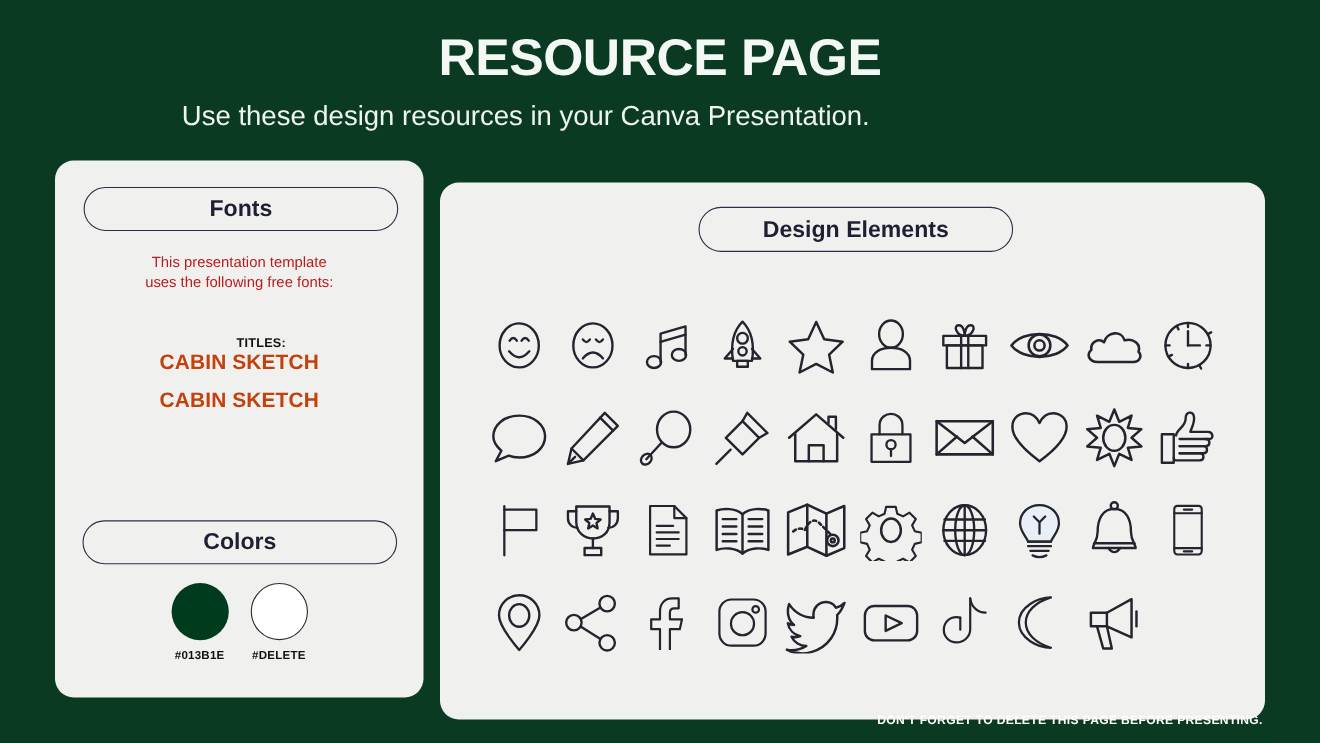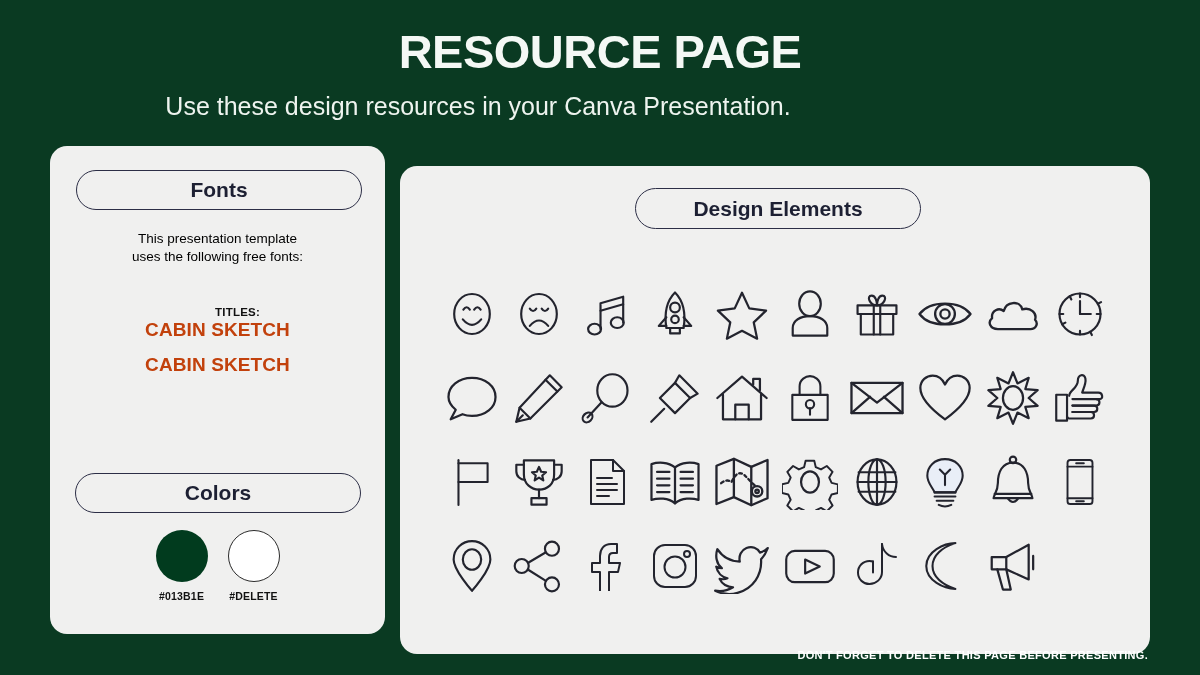--- a/index.html
+++ b/index.html
@@ -38,21 +38,21 @@
     display: flex; align-items: center; justify-content: center;
     color: #1d2033; font-weight: 700;
   }
   .pill-fonts  { position: absolute; left: 26px; top: 24px;  width: 286px; height: 40px; font-size: 21px; }
   .pill-colors { position: absolute; left: 25px; top: 327px; width: 286px; height: 40px; font-size: 21px; }
   .pill-design { position: absolute; left: 235px; top: 22px; width: 286px; height: 41px; font-size: 21px; }
 
   
   .intro {
     position: absolute; left: 0; top: 84px; width: 335px;
-    text-align: center; font-size: 13.5px; color: #000000; line-height: 1.33;
+    text-align: center; font-size: 13.5px; color: #b91c1c; line-height: 1.33;
   }
   .font-block { position: absolute; left: 0; width: 335px; text-align: center; }
   .fb-titles { top: 160px; }
   .fb-body   { top: 207px; }
   .font-label { font-size: 11.5px; font-weight: 700; color: #111; letter-spacing: 0.2px; margin-left: 40px; }
   .font-name  { font-size: 19px; font-weight: 700; color: #c2410c; letter-spacing: 0.1px; margin-top: 1px; }
   .online-note {
     position: absolute; left: 0; top: 284px; width: 335px;
     text-align: center; font-size: 13.5px; color: #1b1b1b;
   }

